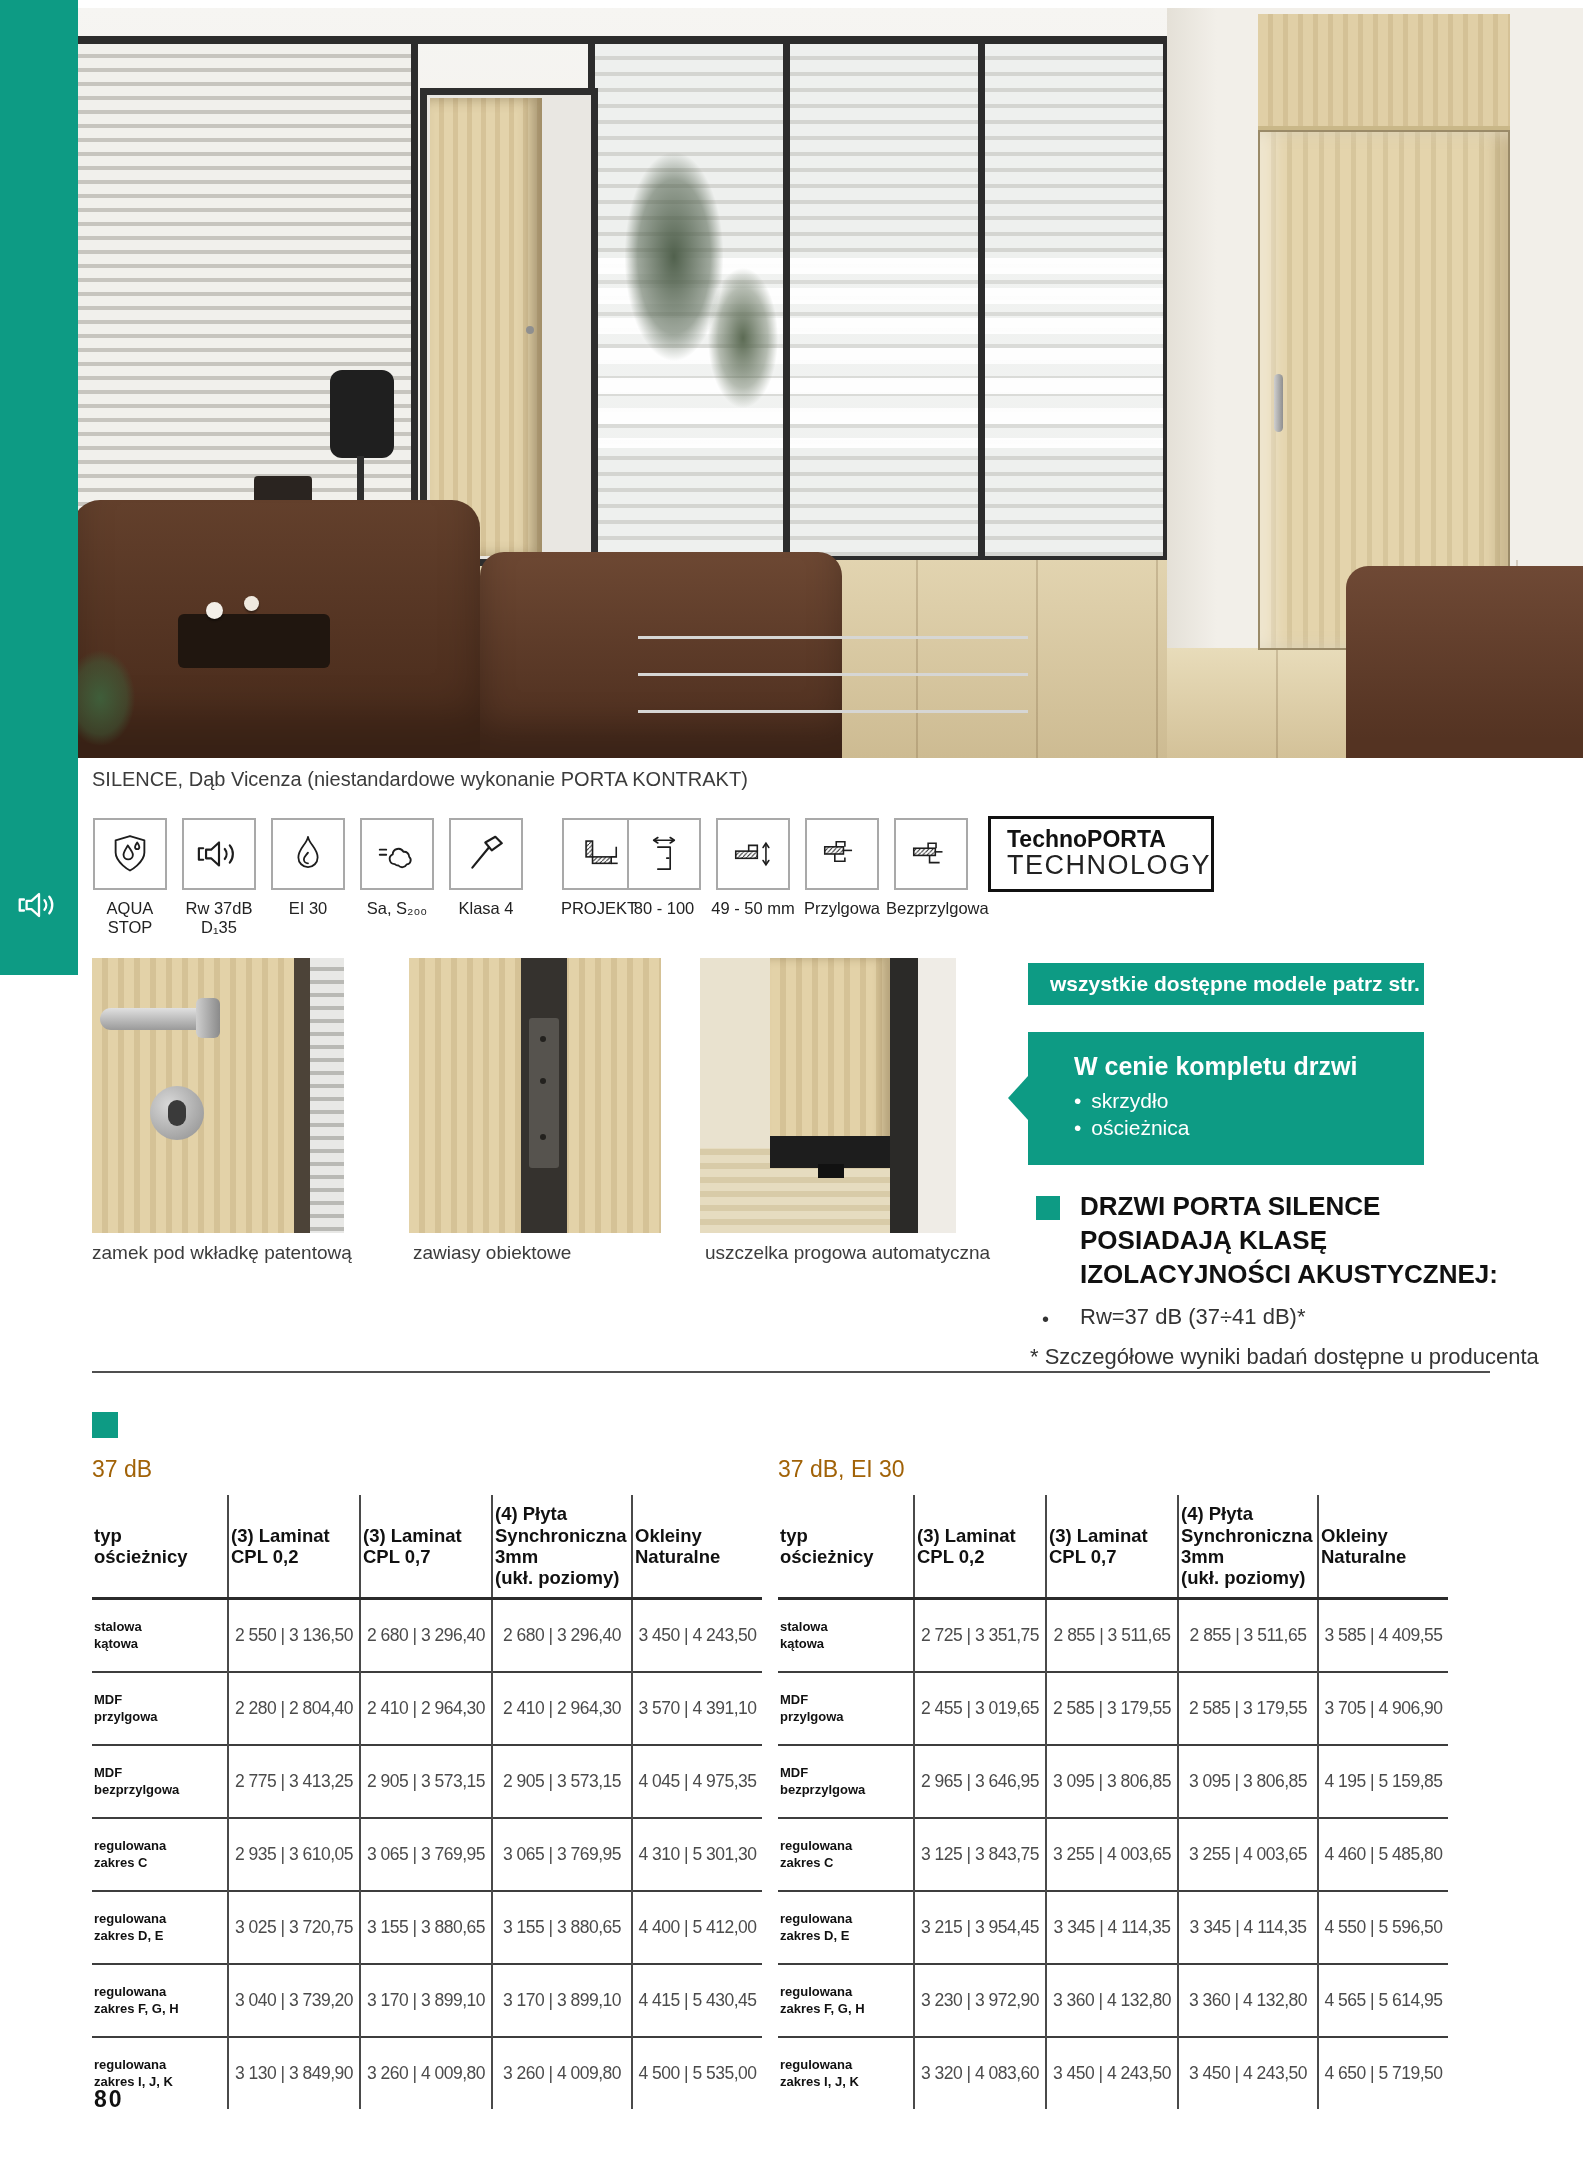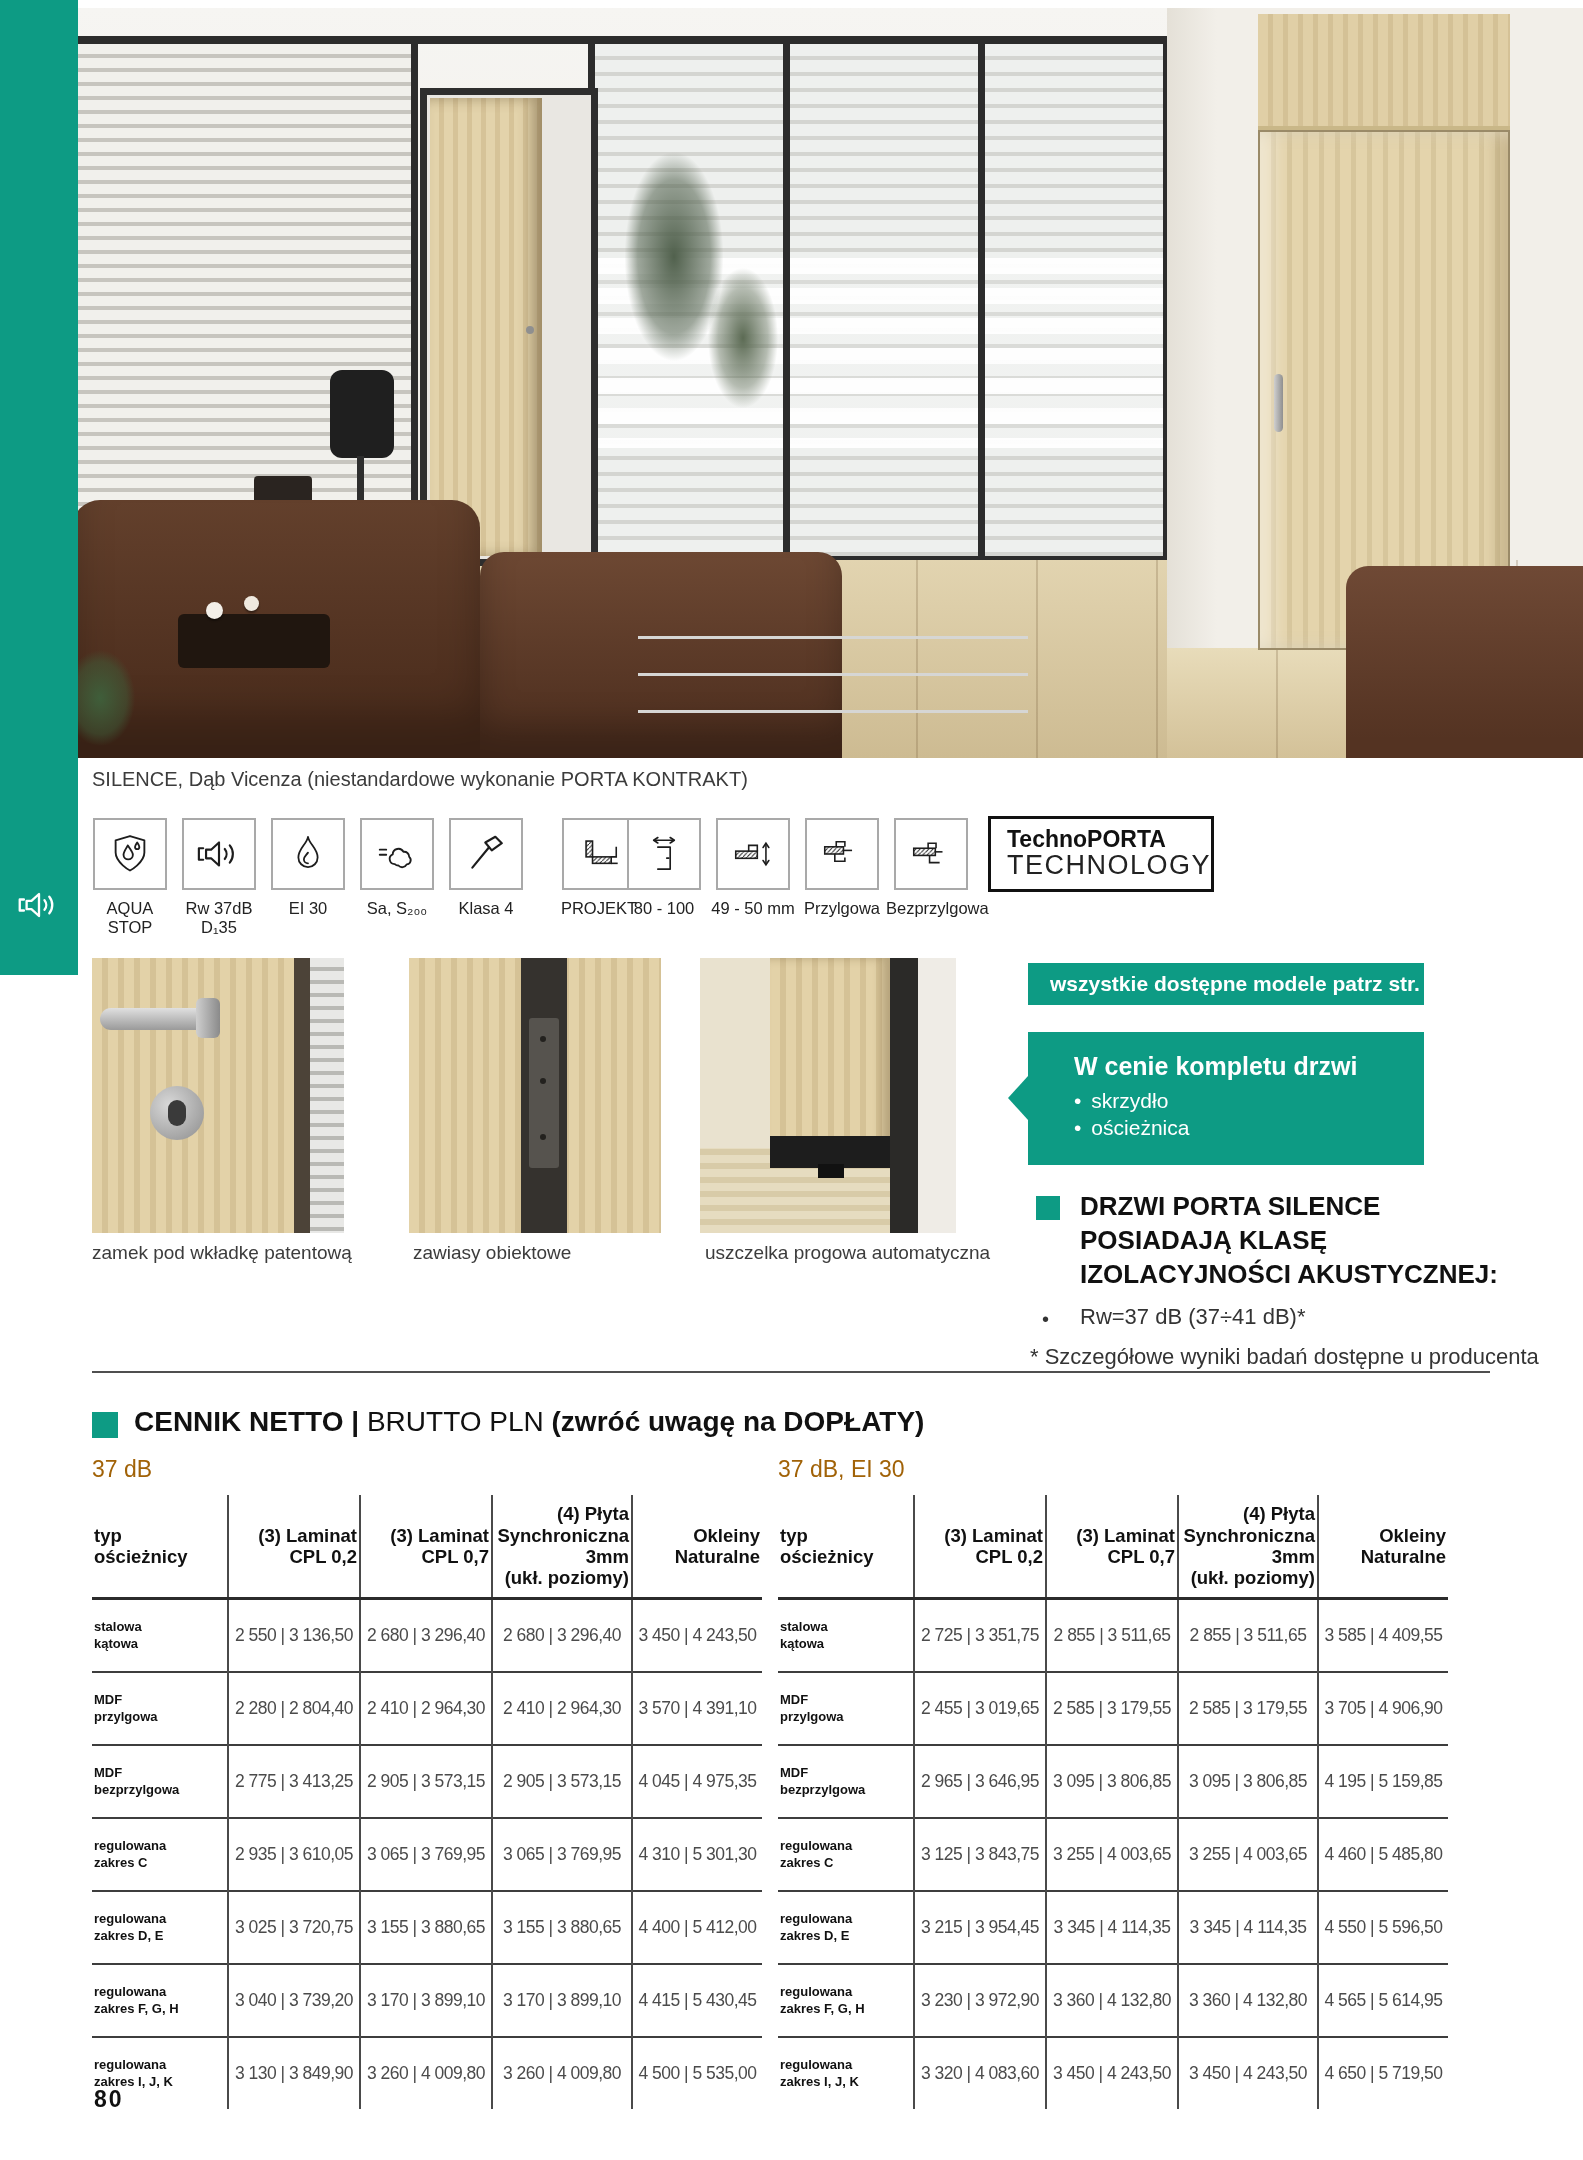--- a/index.html
+++ b/index.html
@@ -132,21 +132,21 @@
   .divider{left:92px;top:1371px;width:1398px;height:2px;background:#4f4f4f;}
   .cn-square{left:92px;top:1412px;width:26px;height:26px;}
   .cn-text{left:134px;top:1406px;font-size:28px;color:#111;}
   .cn-text .b{font-weight:bold;}
 
   
   .t-title{top:1456px;font-size:23px;font-weight:normal;color:#a16207;}
   .t-slot{top:1495px;width:670px;}
   .price-table{border-collapse:collapse;width:670px;table-layout:fixed;}
   .price-table thead th{height:98px;vertical-align:middle;font-size:18.5px;font-weight:bold;color:#111;
-      line-height:1.15;text-align:right;border-bottom:3px solid #2b2b2b;padding:2px;white-space:pre-line;}
+      line-height:1.15;text-align:left;border-bottom:3px solid #2b2b2b;padding:2px;white-space:pre-line;}
   .price-table thead th.col-label{text-align:left;padding-left:2px;}
   .price-table thead th:not(:first-child),
   .price-table tbody td{border-left:2px solid #4a4a4a;}
   .price-table tbody th,.price-table tbody td{height:69px;border-top:2px solid #3d3d3d;}
   .price-table tbody th{font-size:13px;font-weight:bold;color:#111;text-align:left;padding-left:2px;
       white-space:pre-line;line-height:1.25;}
   .price-table tbody td{font-size:17.5px;color:#4b4b4b;text-align:center;letter-spacing:-0.5px;}
 
   .pagenum{left:94px;top:2086px;font-size:23px;font-weight:bold;letter-spacing:2px;color:#111;}
 </style>
@@ -380,23 +380,20 @@
   <div class="abs gsq ac-square"></div>
   <div class="abs ac-heading prewrap">DRZWI PORTA SILENCE
 POSIADAJĄ KLASĘ
 IZOLACYJNOŚCI AKUSTYCZNEJ:</div>
   <div class="abs ac-dot">•</div>
   <div class="abs ac-bullet">Rw=37 dB (37÷41 dB)*</div>
   <div class="abs ac-foot">* Szczegółowe wyniki badań dostępne u producenta</div>
 
   <div class="abs divider"></div>
   <div class="abs gsq cn-square"></div>
-  <div class="abs cn-text">
-    <span class="b">CENNIK NETTO</span><span class="b"> | </span><span>BRUTTO PLN </span><span class="b">(zwróć uwagę na DOPŁATY)</span>
-  </div>
 
   <div class="abs t-title" style="left:92px">37 dB</div>
   <div class="abs t-title" style="left:778px">37 dB, EI 30</div>
   <div class="abs t-slot" style="left:92px">
       <table class="price-table">
         <colgroup>
           <col style="width: 136px;">
           <col style="width: 132px;">
           <col style="width: 132px;">
           <col style="width: 140px;">

